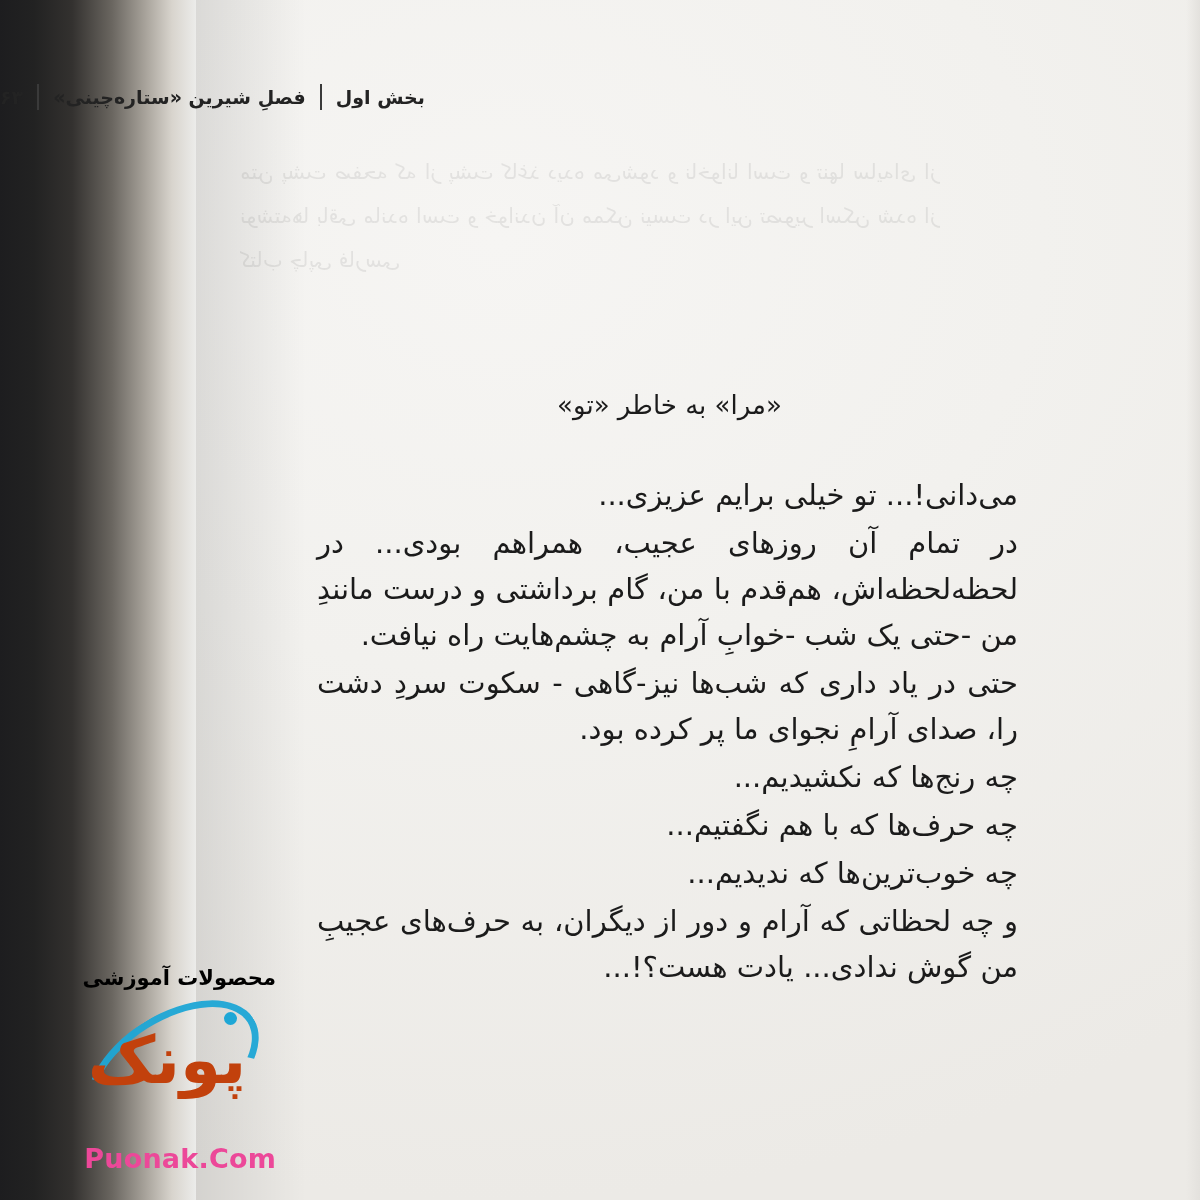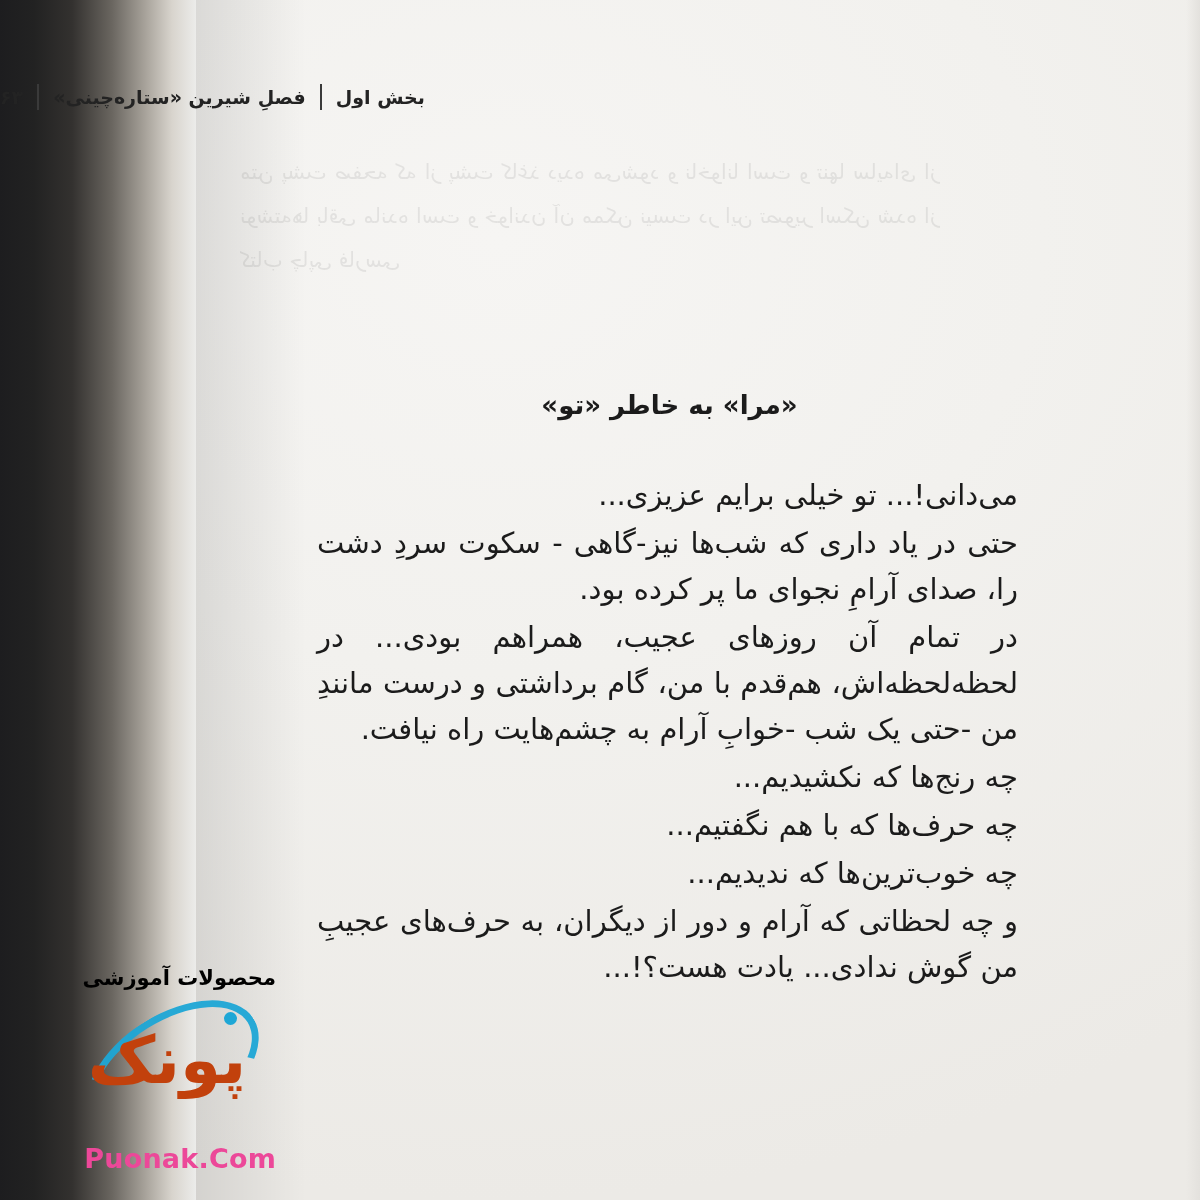--- a/index.html
+++ b/index.html
@@ -109,21 +109,21 @@
     position: absolute;
     top: 390px;
     right: 178px;
     width: 705px;
     direction: rtl;
     color: #1b1b1b;
   }
   .heading {
     text-align: center;
     font-size: 26px;
-    font-weight: bold;
+    font-weight: normal;
     margin: 0 0 52px 0;
     letter-spacing: 0.3px;
   }
   .para {
     font-size: 29px;
     line-height: 46px;
     margin: 0 4px 2px 0;
     text-align: justify;
     text-align-last: right;
     text-justify: inter-word;
@@ -213,22 +213,22 @@
     <span class="rh-section">بخش اول</span>
     <span class="rh-sep"></span>
     <span class="rh-chapter">فصلِ شیرین «ستاره‌چینی»</span>
     <span class="rh-sep"></span>
     <span class="rh-page">۶۳</span>
   </div>
 
   <div class="column">
     <h1 class="heading">«مرا» به خاطر «تو»</h1>
     <p class="para">می‌دانی!... تو خیلی برایم عزیزی...</p>
+    <p class="para">در تمام آن روزهای عجیب، همراهم بودی... در لحظه‌لحظه‌اش، هم‌قدم با من، گام برداشتی و درست مانندِ من -حتی یک شب -خوابِ آرام به چشم‌هایت راه نیافت.</p>
     <p class="para">حتی در یاد داری که شب‌ها نیز-گاهی - سکوت سردِ دشت را، صدای آرامِ نجوای ما پر کرده بود.</p>
-    <p class="para">در تمام آن روزهای عجیب، همراهم بودی... در لحظه‌لحظه‌اش، هم‌قدم با من، گام برداشتی و درست مانندِ من -حتی یک شب -خوابِ آرام به چشم‌هایت راه نیافت.</p>
     <p class="para">چه رنج‌ها که نکشیدیم...</p>
     <p class="para">چه حرف‌ها که با هم نگفتیم...</p>
     <p class="para">چه خوب‌ترین‌ها که ندیدیم...</p>
     <p class="para">و چه لحظاتی که آرام و دور از دیگران، به حرف‌های عجیبِ من گوش ندادی... یادت هست؟!...</p>
   </div>
 
   <div class="watermark">
     <div class="wm-top">محصولات آموزشی</div>
     <div class="wm-mark">
       <div class="wm-swoosh"></div>

